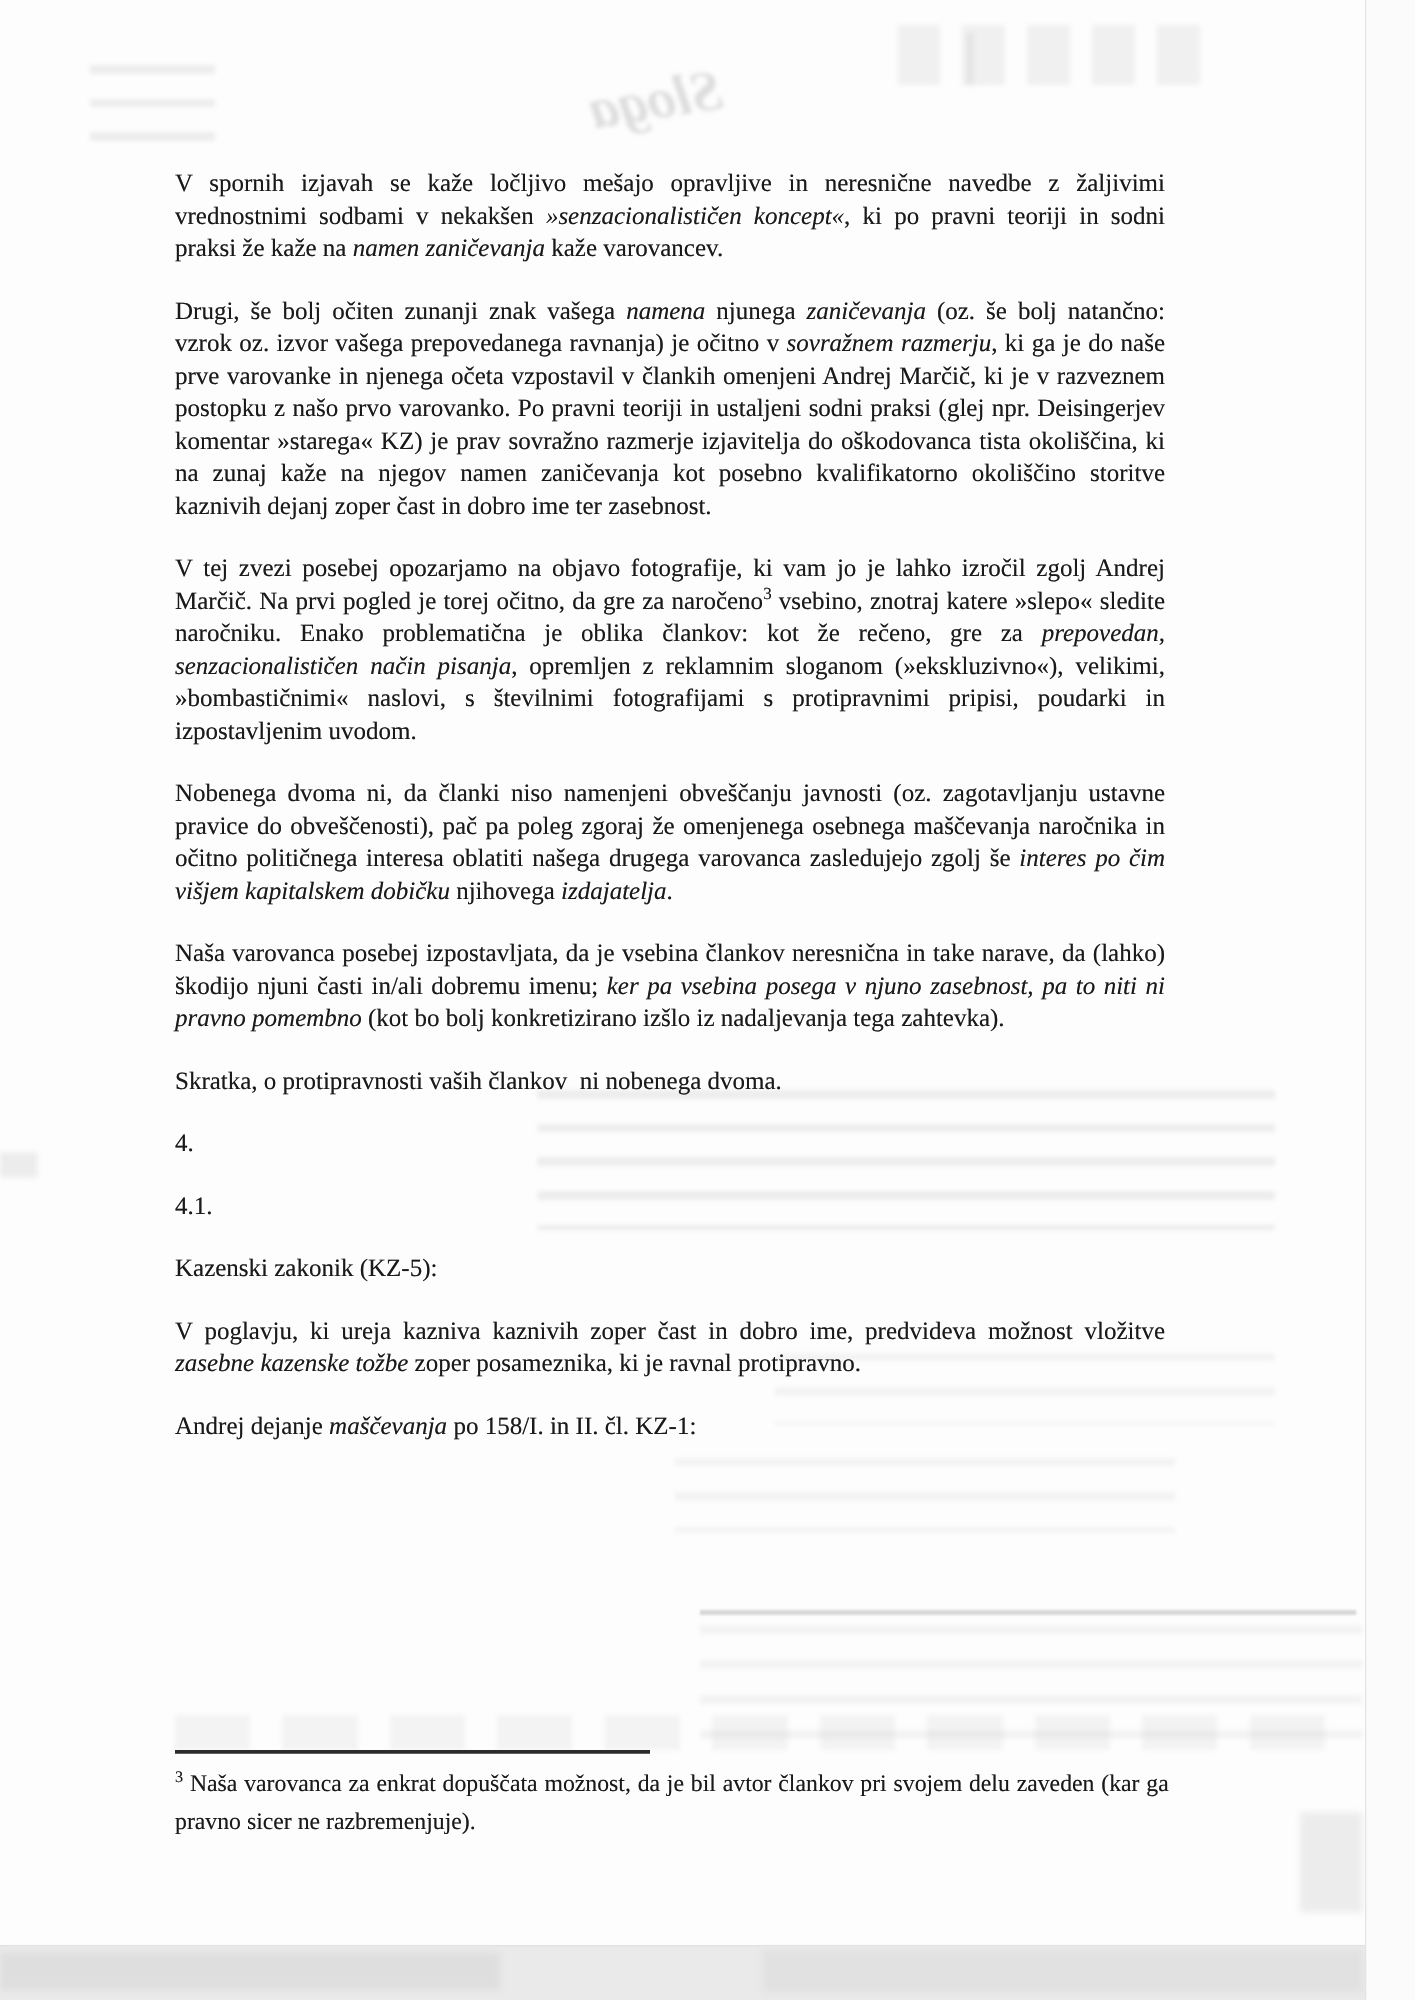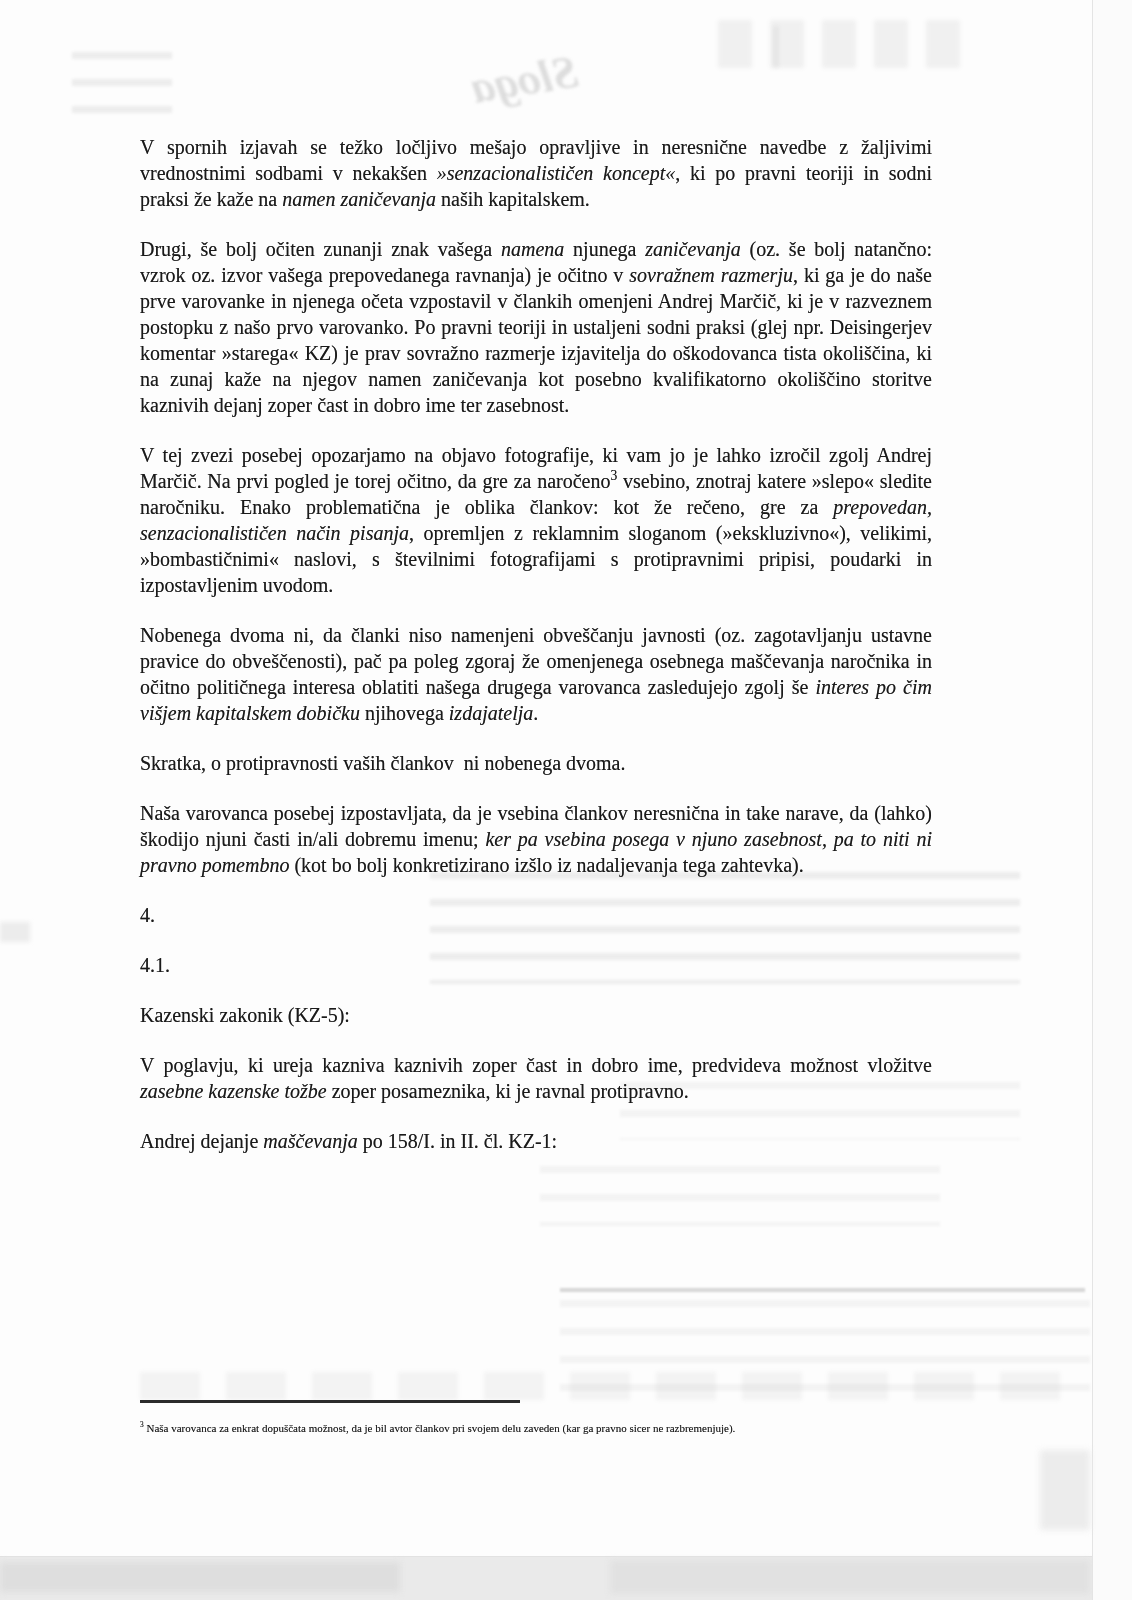--- a/index.html
+++ b/index.html
@@ -21,21 +21,21 @@
     font-size:20px;line-height:26px;
     text-align:justify;
   }
   .block.sec{margin-top:8px;text-align:left;}
   .block em{}
   .block sup,.fn sup{font-size:.68em;vertical-align:super;line-height:0;}
   
   .footnote-area{position:absolute;left:140px;top:1400px;width:795px;
     text-shadow:0 0 .4px rgba(20,20,20,.5);}
   .fn-rule{width:380px;height:3px;background:#2b2b2b;}
-  .fn{margin:10px 0 0 0;font-size:11px;line-height:30px;text-align:justify;}
+  .fn{margin:10px 0 0 0;font-size:19px;line-height:30px;text-align:justify;}
   
   .artifact{position:absolute;pointer-events:none;}
   .stripes{
     background:repeating-linear-gradient(to bottom,
       rgba(135,135,135,.30) 0 7px, rgba(0,0,0,0) 7px 27px);
     filter:blur(1.6px);opacity:.45;
   }
   .stripes-light{
     background:repeating-linear-gradient(to bottom,
       rgba(140,140,140,.22) 0 7px, rgba(0,0,0,0) 7px 28px);
@@ -82,26 +82,26 @@
   <div class="artifact corner-tick"></div>
   <div class="artifact left-edge-smudge"></div>
   <div class="artifact bleed-mid stripes"></div>
   <div class="artifact bleed-right-1 stripes-light"></div>
   <div class="artifact bleed-right-2 stripes-light"></div>
   <div class="artifact bleed-line-top"></div>
   <div class="artifact bleed-bottom stripes-light"></div>
   <div class="artifact bleed-above-rule"></div>
 
   <main class="doc">
-      <p class="block"><span>V spornih izjavah se težko ločljivo mešajo opravljive in neresnične navedbe z žaljivimi vrednostnimi sodbami v nekakšen </span><em>»senzacionalističen koncept«</em><span>, ki po pravni teoriji in sodni praksi že kaže na </span><em>namen zaničevanja</em><span> naših kapitalskem.</span></p>
+      <p class="block"><span>V spornih izjavah se kaže ločljivo mešajo opravljive in neresnične navedbe z žaljivimi vrednostnimi sodbami v nekakšen </span><em>»senzacionalističen koncept«</em><span>, ki po pravni teoriji in sodni praksi že kaže na </span><em>namen zaničevanja</em><span> kaže varovancev.</span></p>
       <p class="block"><span>Drugi, še bolj očiten zunanji znak vašega </span><em>namena</em><span> njunega </span><em>zaničevanja</em><span> (oz. še bolj natančno: vzrok oz. izvor vašega prepovedanega ravnanja) je očitno v </span><em>sovražnem razmerju</em><span>, ki ga je do naše prve varovanke in njenega očeta vzpostavil v člankih omenjeni Andrej Marčič, ki je v razveznem postopku z našo prvo varovanko. Po pravni teoriji in ustaljeni sodni praksi (glej npr. Deisingerjev komentar »starega« KZ) je prav sovražno razmerje izjavitelja do oškodovanca tista okoliščina, ki na zunaj kaže na njegov namen zaničevanja kot posebno kvalifikatorno okoliščino storitve kaznivih dejanj zoper čast in dobro ime ter zasebnost.</span></p>
       <p class="block"><span>V tej zvezi posebej opozarjamo na objavo fotografije, ki vam jo je lahko izročil zgolj Andrej Marčič. Na prvi pogled je torej očitno, da gre za naročeno</span><sup>3</sup><span> vsebino, znotraj katere »slepo« sledite naročniku. Enako problematična je oblika člankov: kot že rečeno, gre za </span><em>prepovedan, senzacionalističen način pisanja</em><span>, opremljen z reklamnim sloganom (»ekskluzivno«), velikimi, »bombastičnimi« naslovi, s številnimi fotografijami s protipravnimi pripisi, poudarki in izpostavljenim uvodom.</span></p>
       <p class="block"><span>Nobenega dvoma ni, da članki niso namenjeni obveščanju javnosti (oz. zagotavljanju ustavne pravice do obveščenosti), pač pa poleg zgoraj že omenjenega osebnega maščevanja naročnika in očitno političnega interesa oblatiti našega drugega varovanca zasledujejo zgolj še </span><em>interes po čim višjem kapitalskem dobičku</em><span> njihovega </span><em>izdajatelja</em><span>.</span></p>
+      <p class="block"><span>Naša varovanca posebej izpostavljata, da je vsebina člankov neresnična in take narave, da (lahko) škodijo njuni časti in/ali dobremu imenu; </span><em>ker pa vsebina posega v njuno zasebnost, pa to niti ni pravno pomembno</em><span> (kot bo bolj konkretizirano izšlo iz nadaljevanja tega zahtevka).</span></p>
       <p class="block"><span>Skratka, o protipravnosti vaših člankov&nbsp; ni nobenega dvoma.</span></p>
-      <p class="block"><span>Naša varovanca posebej izpostavljata, da je vsebina člankov neresnična in take narave, da (lahko) škodijo njuni časti in/ali dobremu imenu; </span><em>ker pa vsebina posega v njuno zasebnost, pa to niti ni pravno pomembno</em><span> (kot bo bolj konkretizirano izšlo iz nadaljevanja tega zahtevka).</span></p>
       <p class="block sec"><span>4.</span></p>
       <p class="block sec"><span>4.1.</span></p>
       <p class="block"><span>Kazenski zakonik (KZ-5):</span></p>
       <p class="block"><span>V poglavju, ki ureja kazniva kaznivih zoper čast in dobro ime, predvideva možnost vložitve </span><em>zasebne kazenske tožbe</em><span> zoper posameznika, ki je ravnal protipravno.</span></p>
       <p class="block"><span>Andrej dejanje </span><em>maščevanja</em><span> po 158/I. in II. čl. KZ-1:</span></p>
     </main>
 
   <div class="footnote-area">
     <div class="fn-rule"></div>
     <p class="fn"><sup>3</sup> <span>Naša varovanca za enkrat dopuščata možnost, da je bil avtor člankov pri svojem delu zaveden (kar ga pravno sicer ne razbremenjuje).</span></p>

